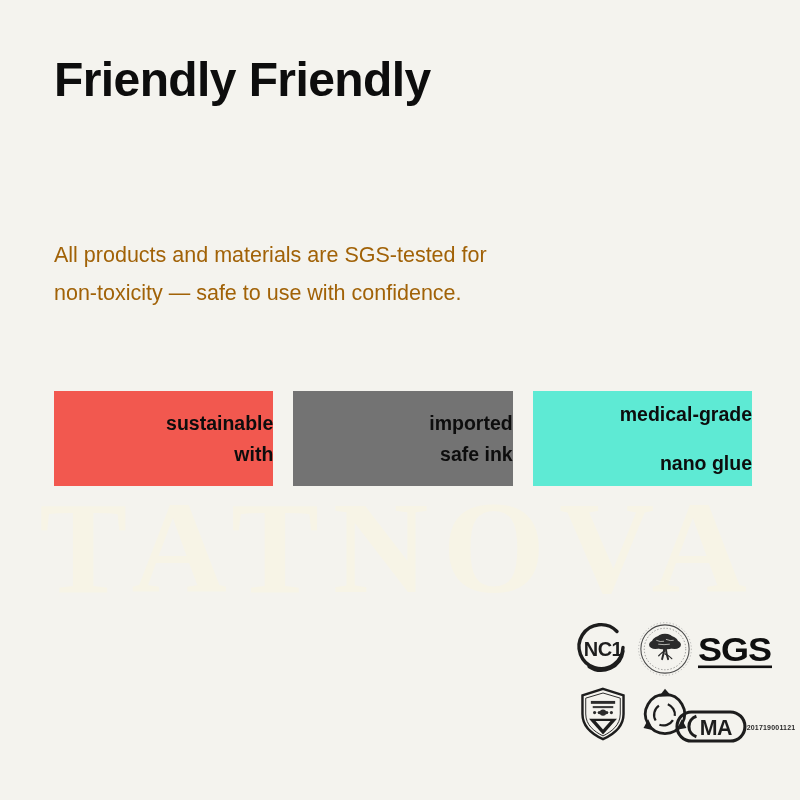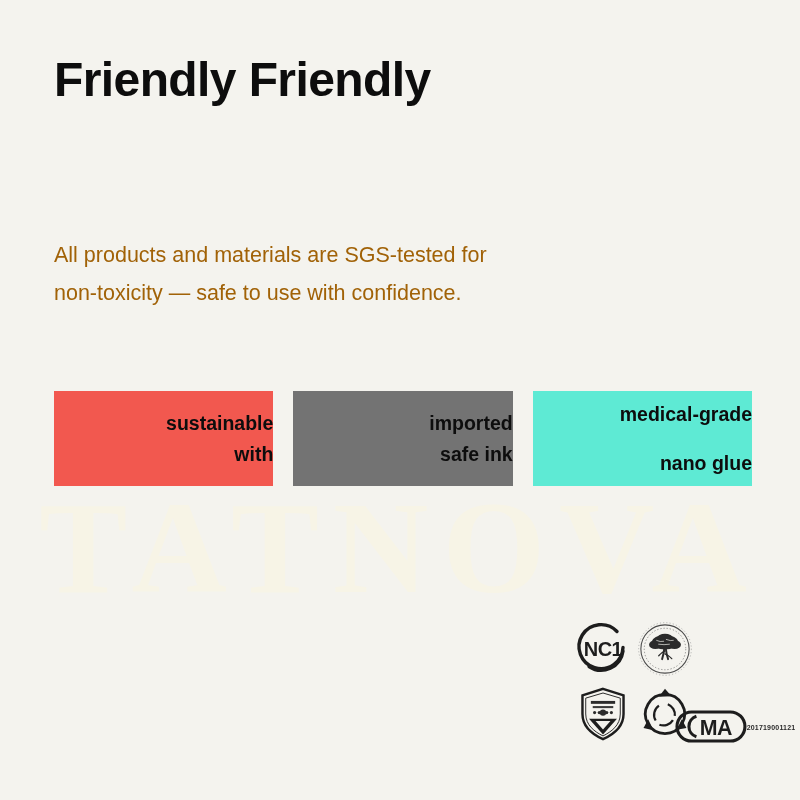--- a/index.html
+++ b/index.html
@@ -199,20 +199,26 @@
           <g stroke="#f2f1ec" stroke-width="0.7" fill="none">
             <path d="M21 20 q4 2 8 1"></path>
             <path d="M31 19 q5 2 8 1"></path>
             <path d="M23 24 q6 1 12 0"></path>
           </g>
           <path d="M29.4 27 q-0.6 7 -2.4 12.5 M30.6 27 q0.9 7.5 2.6 12.5" stroke="#2b2b2b" stroke-width="2" fill="none" stroke-linecap="round"></path>
           <path d="M30 31 q-4 2 -6.5 5 M30 34 q4.5 2 7 5" stroke="#2b2b2b" stroke-width="1.3" fill="none" stroke-linecap="round"></path>
         </svg>
       </div>
 
+      <div class="cert cert-sgs">
+        <svg viewBox="0 0 76 58" width="76" height="58" aria-hidden="true">
+          <text x="2" y="42" text-anchor="start" font-family="Liberation Sans, sans-serif" font-size="34" font-weight="700" fill="#101010" letter-spacing="-1" transform="scale(1.06,1)">SGS</text>
+          <rect x="2" y="46.5" width="74" height="2.6" fill="#101010"></rect>
+        </svg>
+      </div>
 
     </div>
 
     <div class="cert-row">
 
       <div class="cert cert-shield">
         <svg viewBox="0 0 60 62" width="56" height="58" aria-hidden="true">
           <path d="M30 4 L52 11 V31 C52 45 41 53 30 58 C19 53 8 45 8 31 V11 Z" fill="none" stroke="#1d1d1d" stroke-width="2.6"></path>
           <path d="M30 8.5 L48.5 14 V31 C48.5 43 39 50 30 54.5 C21 50 11.5 43 11.5 31 V14 Z" fill="none" stroke="#1d1d1d" stroke-width="1"></path>
           <rect x="17" y="17" width="26" height="3.1" fill="#2b2b2b"></rect>

